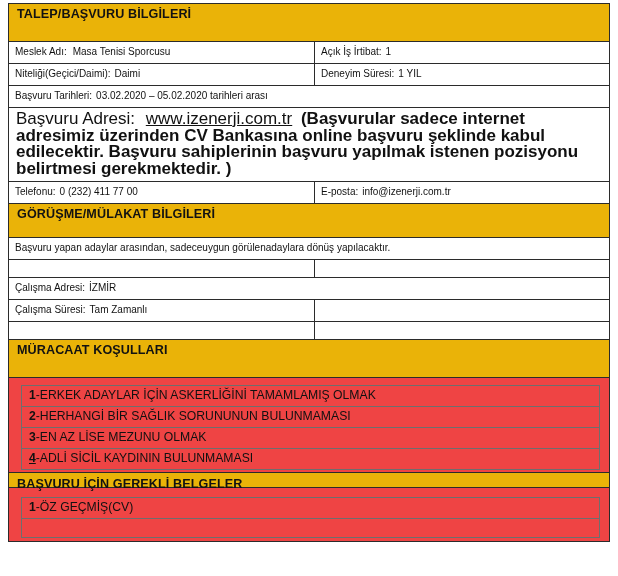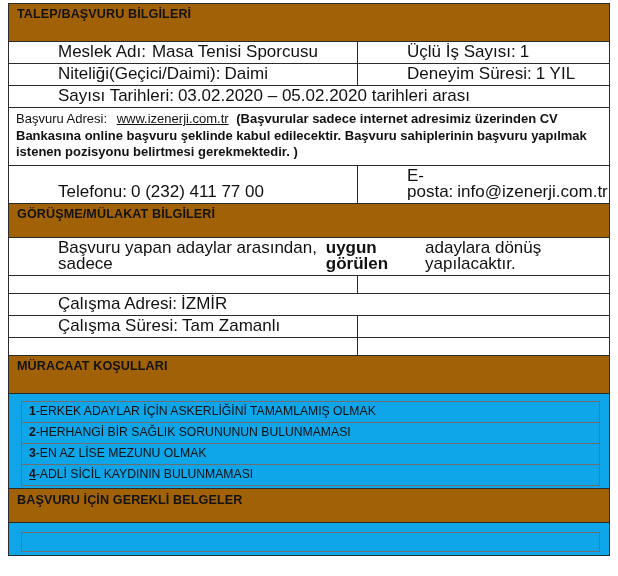--- a/index.html
+++ b/index.html
@@ -38,86 +38,85 @@
     display: flex;
     width: 100%;
     box-sizing: border-box;
     border-bottom: 1px solid #2b2b2b;
     align-items: stretch;
   }
 
   .cell {
     box-sizing: border-box;
     padding: 2px 6px 3px 6px;
-    font-size: 17px;
+    font-size: 10px;
     line-height: 16px;
     color: #111111;
     display: flex;
-    align-items: flex-end;
-    margin-left: 43px;
+    align-items: flex-start;
   }
 
   .cell.left {
     width: 306px;
     flex: 0 0 306px;
     border-right: 1px solid #2b2b2b;
   }
   .cell.right {
     flex: 1 1 auto;
   }
   .cell.full {
     width: 100%;
     flex: 1 1 auto;
   }
 
   
   .band {
     display: block;
     width: 100%;
     box-sizing: border-box;
-    background: #a16207;
+    background: #eab308;
     border-bottom: 1px solid #2b2b2b;
     padding: 3px 8px 3px 8px;
     height: 34px;
   }
   .band-title {
     font-size: 12.6px;
     font-weight: bold;
     line-height: 15px;
     letter-spacing: 0.1px;
     color: #121212;
     display: block;
   }
   .band.tall { height: 38px; }
-  .band.short { height: 34px; padding-top: 4px; }
+  .band.short { height: 15px; padding-top: 4px; }
 
   
   .addr {
     display: block;
     box-sizing: border-box;
     padding: 3px 7px 4px 7px;
-    font-size: 13px;
+    font-size: 17px;
     line-height: 16.5px;
   }
   .addr .url {
     text-decoration: underline;
   }
   .addr .strongtext {
     font-weight: bold;
   }
 
   
   .row.empty .cell { height: 17px; }
 
   
   .inset-wrap {
     box-sizing: border-box;
     width: 100%;
     padding: 7px 9px 2px 12px;
-    background: #0ea5e9;
+    background: #ef4444;
     border-bottom: 1px solid #2b2b2b;
   }
   .inset-wrap.docs {
     padding: 9px 9px 3px 12px;
   }
   .inset {
     box-sizing: border-box;
     width: 100%;
     border: 1px solid #6e6e6e;
     border-bottom: none;
@@ -153,42 +152,42 @@
       <span class="band-title">TALEP/BAŞVURU BİLGİLERİ</span>
     </div>
 
     <div class="row">
       <div class="cell left">
         <span>Meslek Adı:</span>
         <span style="display:inline-block;width:6px"></span>
         <span>Masa Tenisi Sporcusu</span>
       </div>
       <div class="cell right">
-        <span>Üçlü İş Sayısı:</span>
+        <span>Açık İş İrtibat:</span>
         <span style="display:inline-block;width:4px"></span>
         <span>1</span>
       </div>
     </div>
 
     <div class="row">
       <div class="cell left">
         <span>Niteliği(Geçici/Daimi):</span>
         <span style="display:inline-block;width:4px"></span>
         <span>Daimi</span>
       </div>
       <div class="cell right">
         <span>Deneyim Süresi:</span>
         <span style="display:inline-block;width:4px"></span>
         <span>1 YIL</span>
       </div>
     </div>
 
     <div class="row">
       <div class="cell full">
-        <span>Sayısı Tarihleri:</span>
+        <span>Başvuru Tarihleri:</span>
         <span style="display:inline-block;width:4px"></span>
         <span>03.02.2020 – 05.02.2020 tarihleri arası</span>
       </div>
     </div>
 
     <div class="row">
       <div class="addr">
         <span>Başvuru Adresi:</span>
         <span style="display:inline-block;width:6px"></span><a class="url" href="#" style="color:#111111;text-decoration:underline">www.izenerji.com.tr</a>
         <span style="display:inline-block;width:4px"></span><span class="strongtext">(Başvurular sadece internet adresimiz üzerinden CV Bankasına online başvuru şeklinde kabul edilecektir. Başvuru sahiplerinin başvuru yapılmak istenen pozisyonu belirtmesi gerekmektedir. )</span>
@@ -209,21 +208,21 @@
       </div>
     </div>
 
     <div class="band">
       <span class="band-title">GÖRÜŞME/MÜLAKAT BİLGİLERİ</span>
     </div>
 
     <div class="row">
       <div class="cell full">
         <span>Başvuru yapan adaylar arasından, sadece </span>
-          <span style="font-weight:bold">uygun görülen</span>
+          <span style="font-weight:normal">uygun görülen</span>
           <span> adaylara dönüş yapılacaktır.</span>
       </div>
     </div>
 
     <div class="row empty">
       <div class="cell left"></div>
       <div class="cell right"></div>
     </div>
 
 
@@ -260,18 +259,19 @@
           <div class="inset-row"><span class="num uline">4</span><span>-ADLİ SİCİL KAYDININ BULUNMAMASI</span></div>
         </div>
     </div>
 
     <div class="band short">
       <span class="band-title">BAŞVURU İÇİN GEREKLİ BELGELER</span>
     </div>
 
     <div class="inset-wrap docs">
       <div class="inset" id="documents-table">
+          <div class="inset-row"><span class="num">1</span><span>-ÖZ GEÇMİŞ(CV)</span></div>
           <div class="inset-row blank">&nbsp;</div>
         </div>
     </div>
 
   </div>
 </div>
 
 </body></html>

